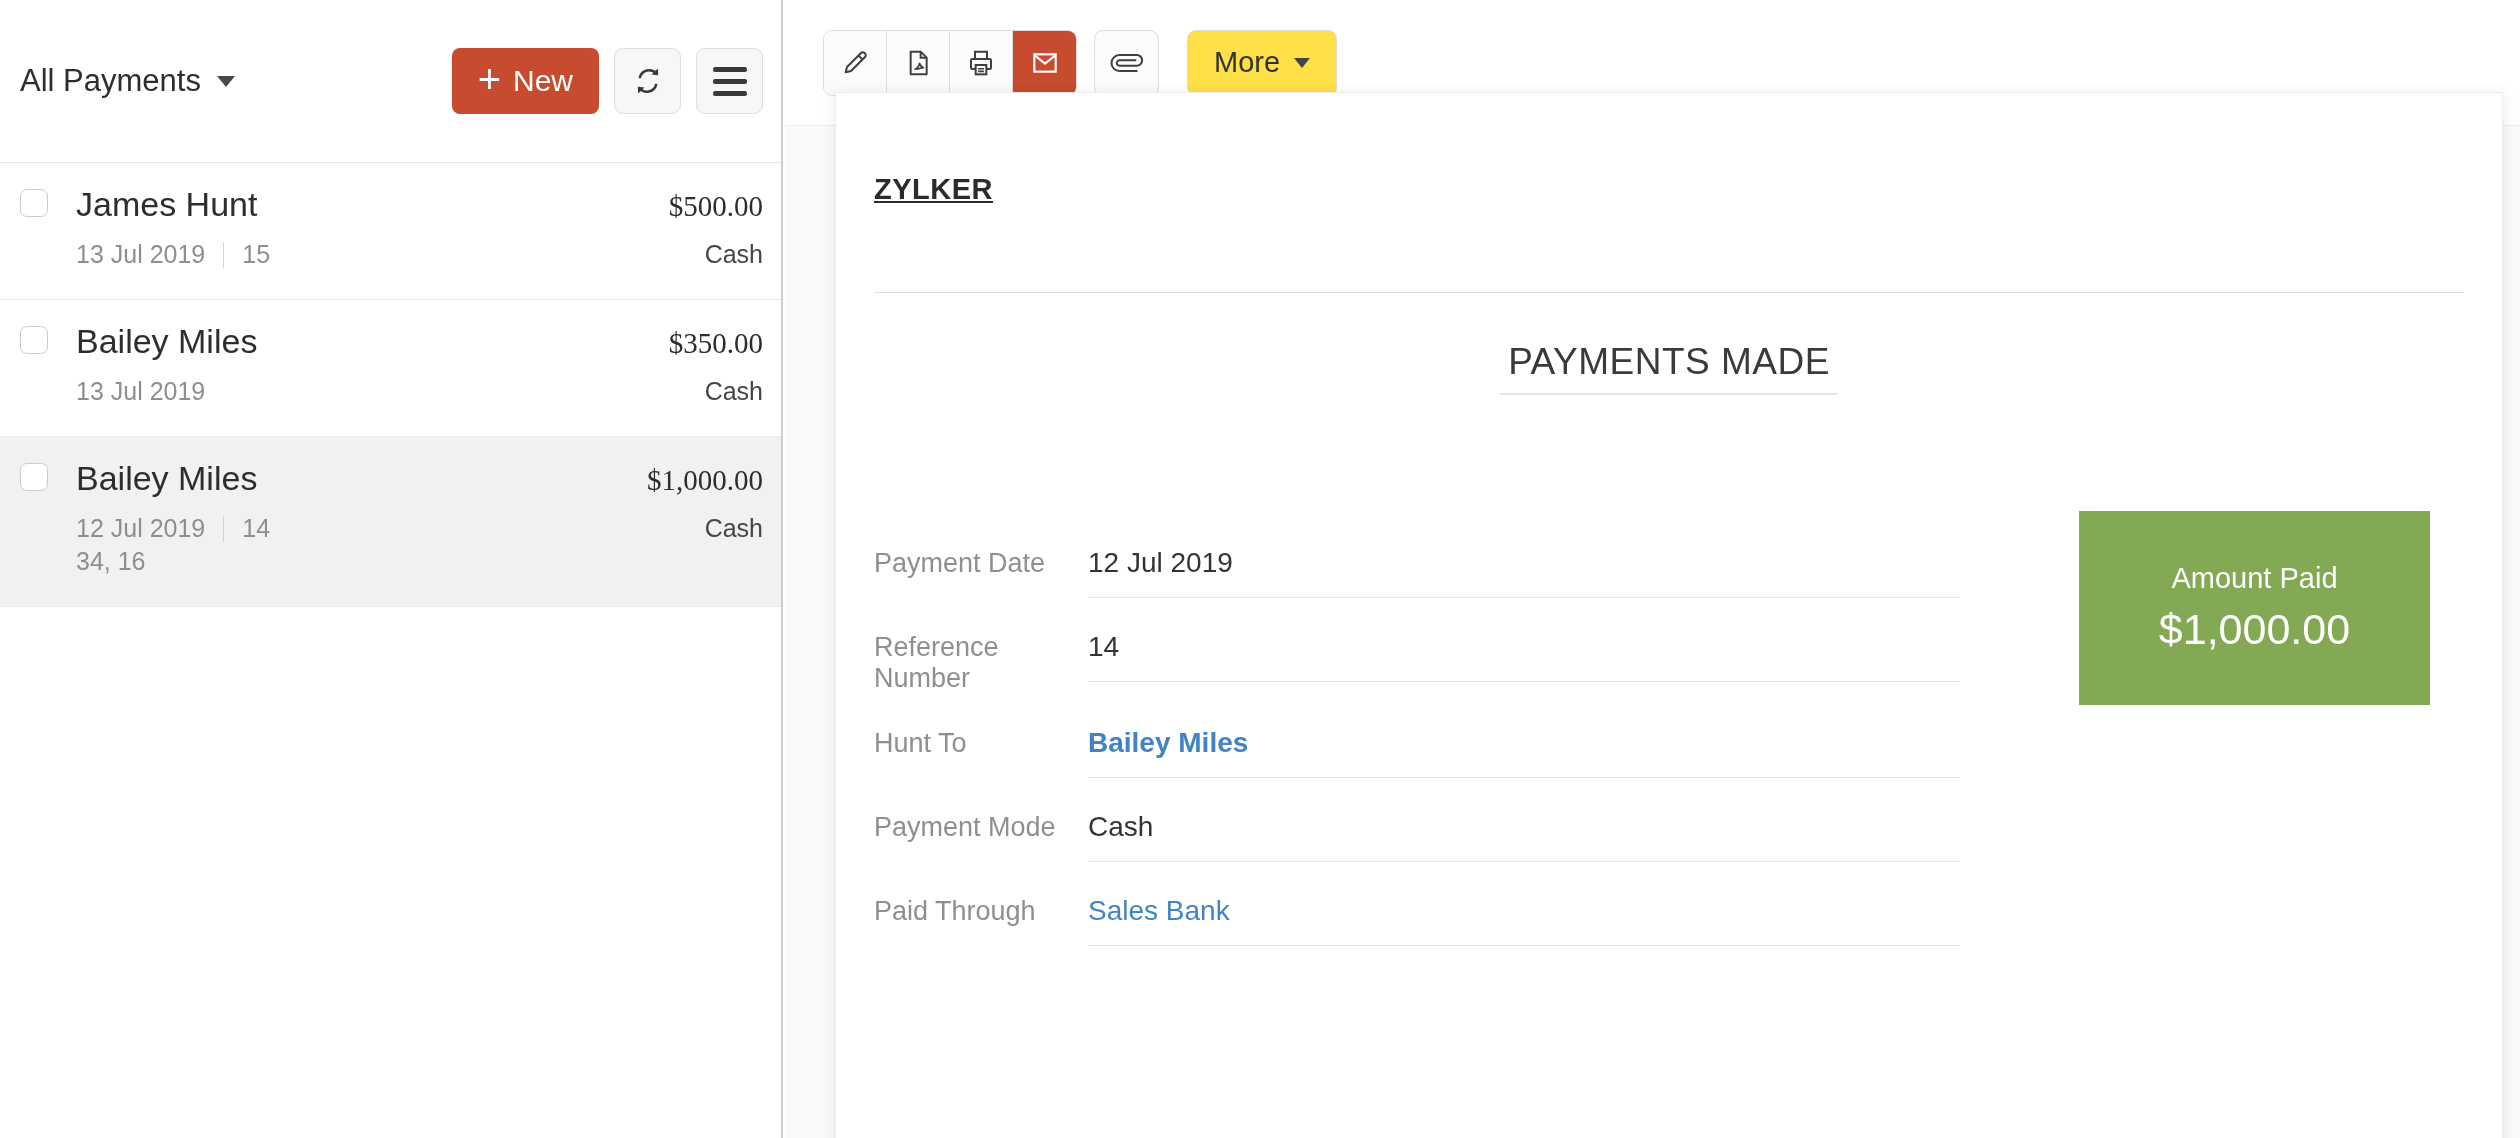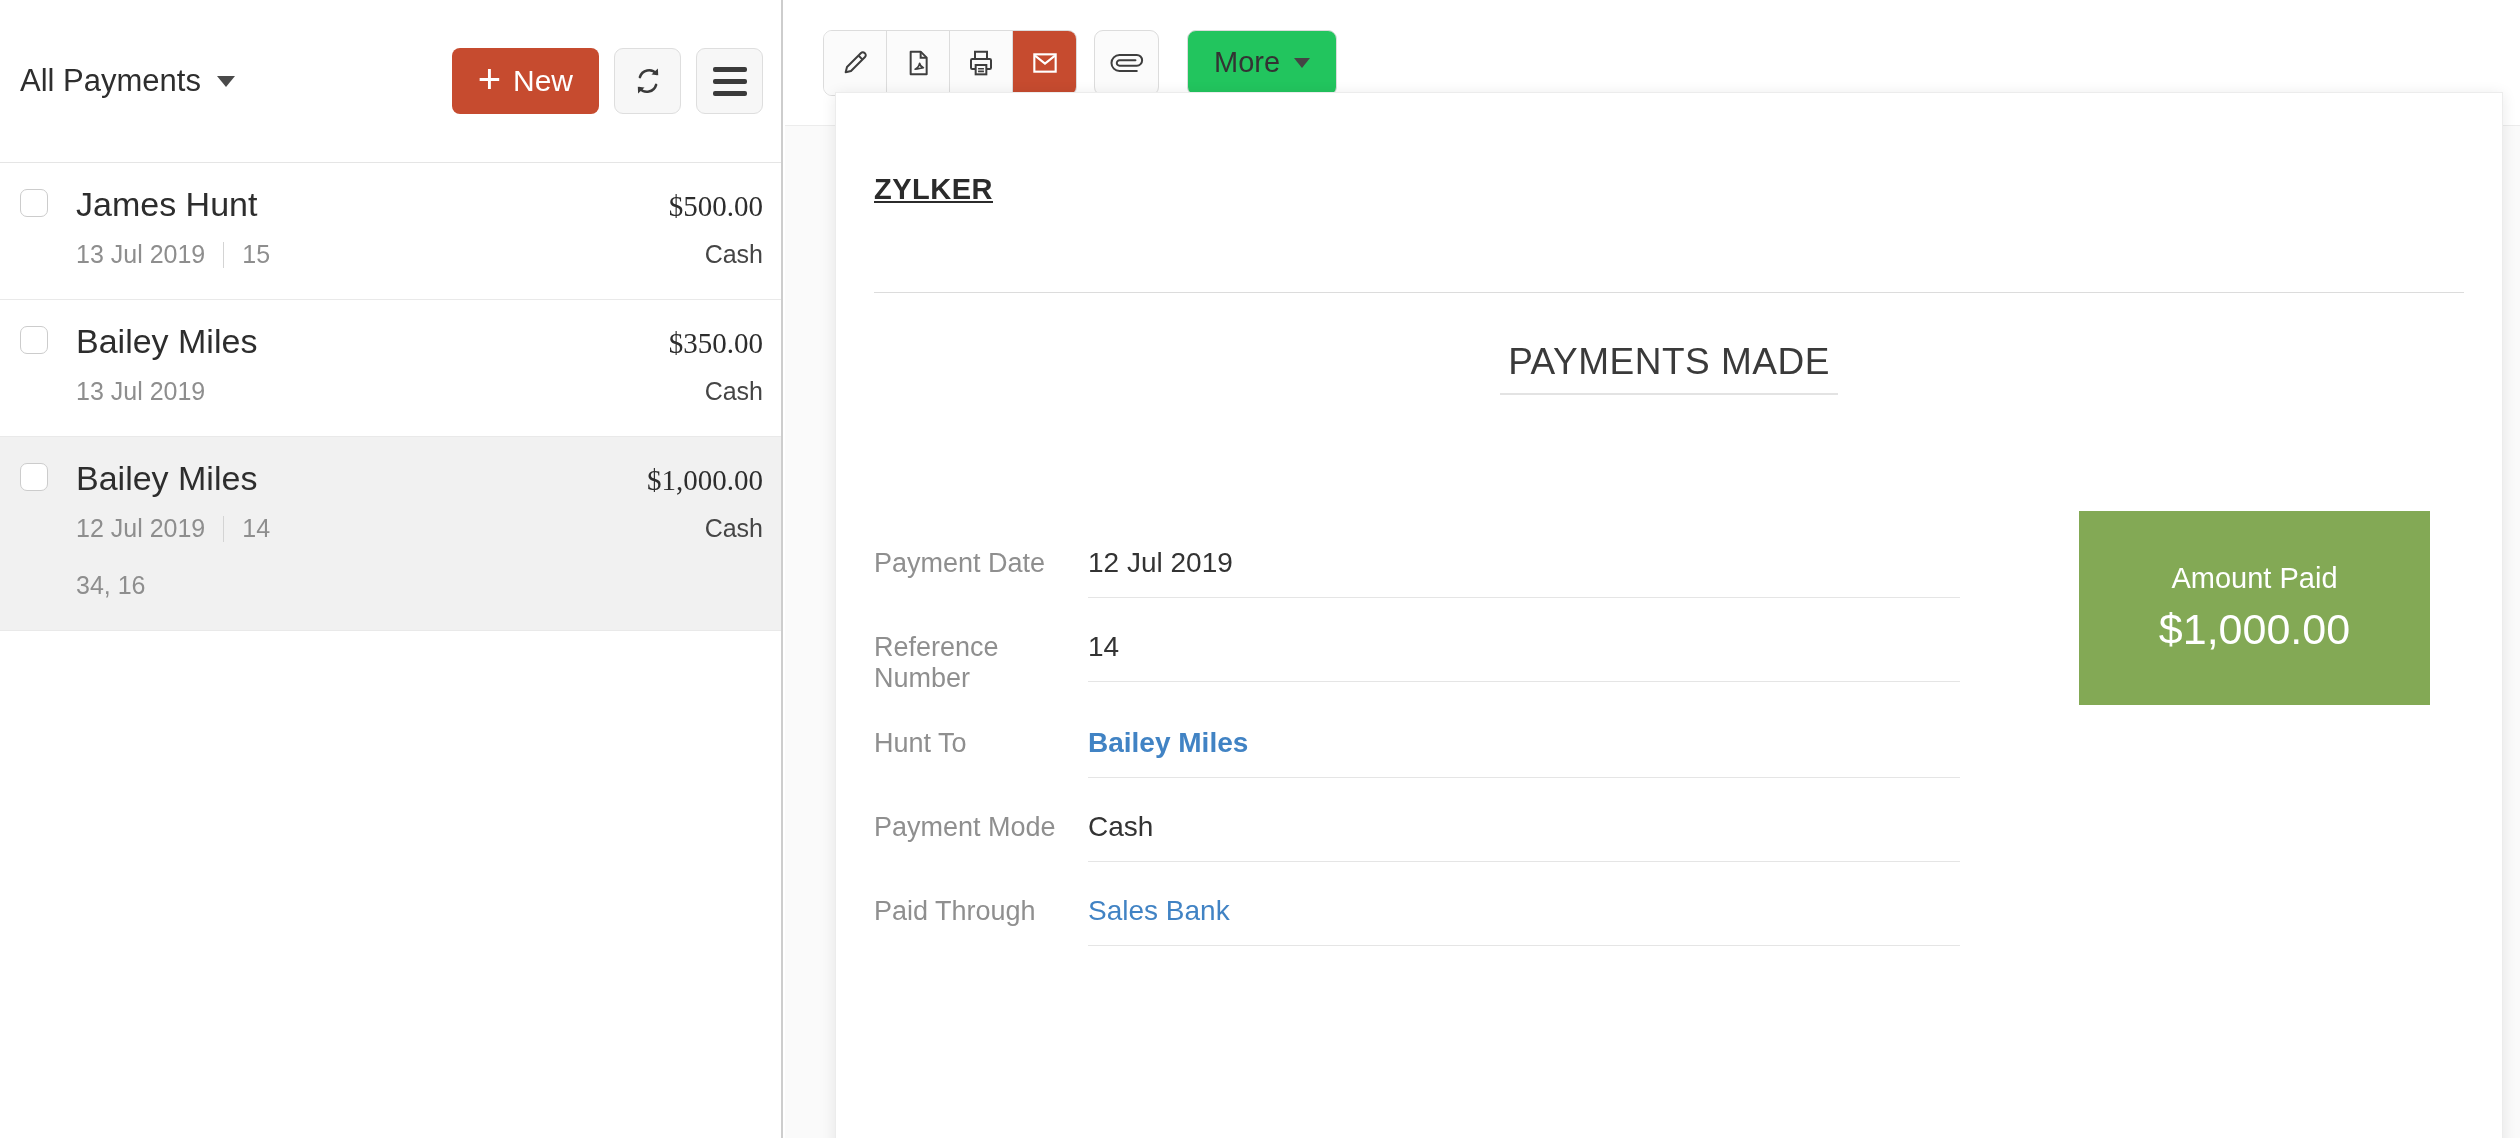--- a/index.html
+++ b/index.html
@@ -79,21 +79,21 @@
   .row-name { font-size: 34px; font-weight: 500; color: #2d2d2d; }
   .row-amount { font-size: 29px; color: #2d2d2d; font-family: Liberation Serif, serif; }
   .row-line2 {
     display: flex; justify-content: space-between; align-items: center;
     margin-top: 16px; padding-bottom: 30px;
   }
   .pay-row.has-extra .row-line2 { padding-bottom: 0; }
   .row-sub { display: flex; align-items: center; font-size: 25px; color: #8e8e8e; }
   .sub-sep { width: 1px; height: 26px; background: #d4d4d4; margin: 0 18px; }
   .row-mode { font-size: 25px; color: #454545; }
-  .row-line3 { font-size: 25px; color: #8e8e8e; margin-top: 28px; padding-bottom: 30px; }
+  .row-line3 { font-size: 25px; color: #8e8e8e; margin-top: 4px; padding-bottom: 30px; }
 
   
   .right-area {
     position: absolute; left: 785px; right: 0; top: 0; bottom: 0;
     background: #fafafa;
   }
   .toolbar {
     height: 126px;
     background: #fff;
     border-bottom: 1px solid #ececec;
@@ -120,21 +120,21 @@
     margin-left: 17px;
     display: flex; align-items: center; justify-content: center;
     border: 1px solid #dcdcdc; border-radius: 9px;
     background: #fbfbfb;
     cursor: pointer;
   }
   .more-btn {
     height: 66px; margin-left: 28px; padding: 0 26px;
     display: flex; align-items: center; gap: 14px;
     border: 1px solid #dcdcdc; border-radius: 9px;
-    background: #22c55e;
+    background: #fde047;
     font-size: 29px; color: #333; font-family: inherit;
     cursor: pointer;
   }
   .more-btn .caret-down { border-top-color: #444; border-left-width: 8px; border-right-width: 8px; border-top-width: 10px; }
 
   
   .doc-card {
     position: absolute;
     left: 50px; top: 92px;
     width: 1668px; height: 1300px;

